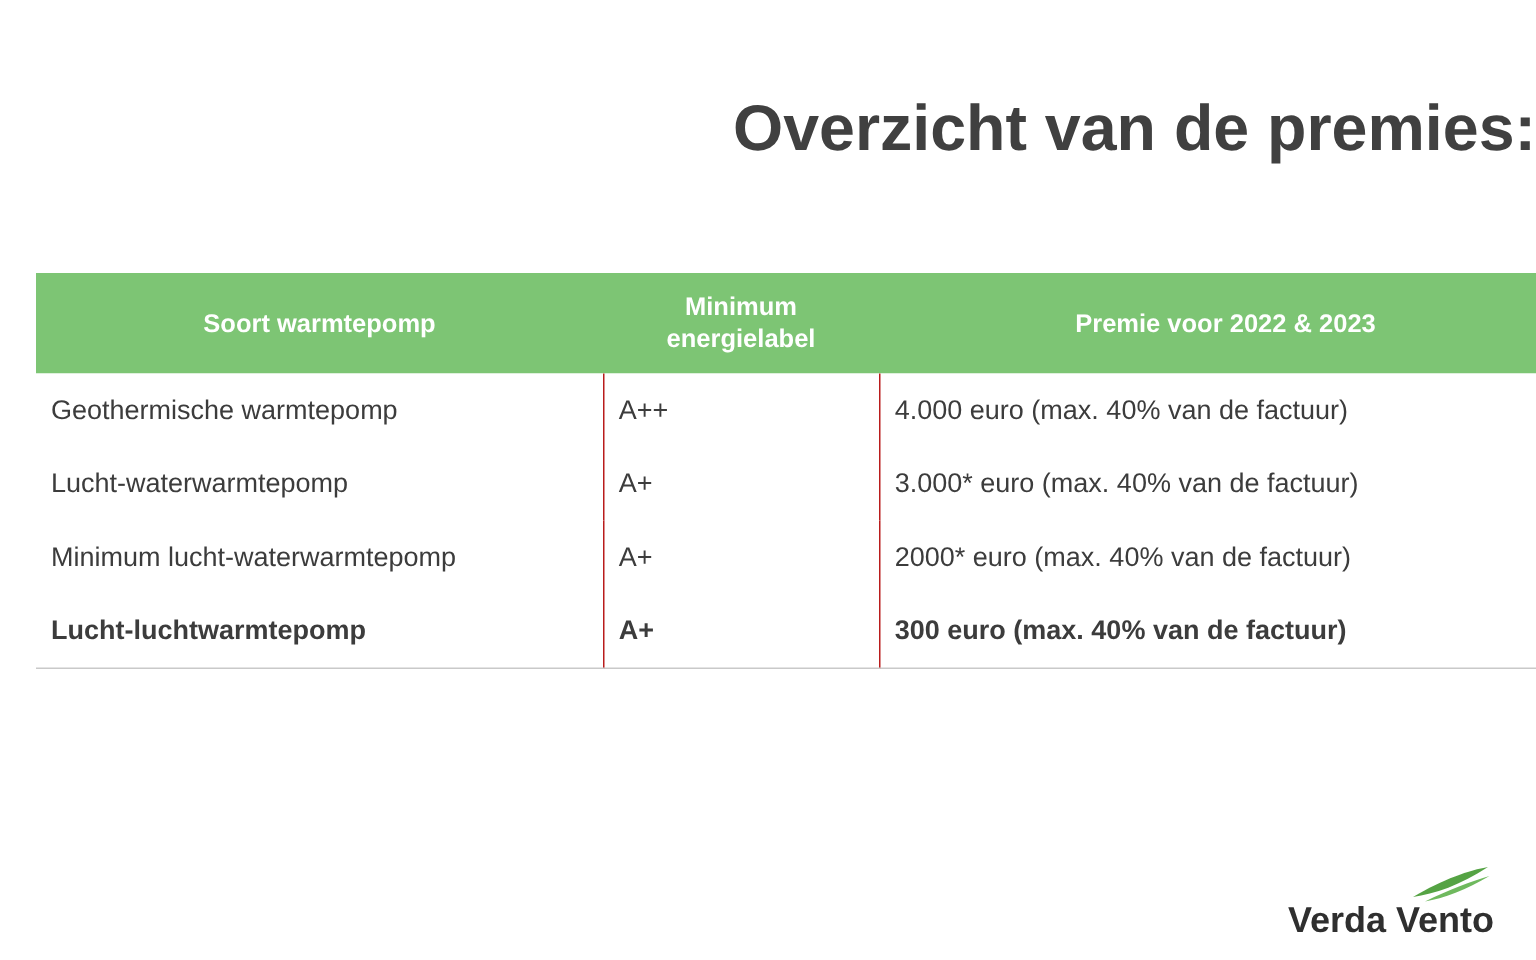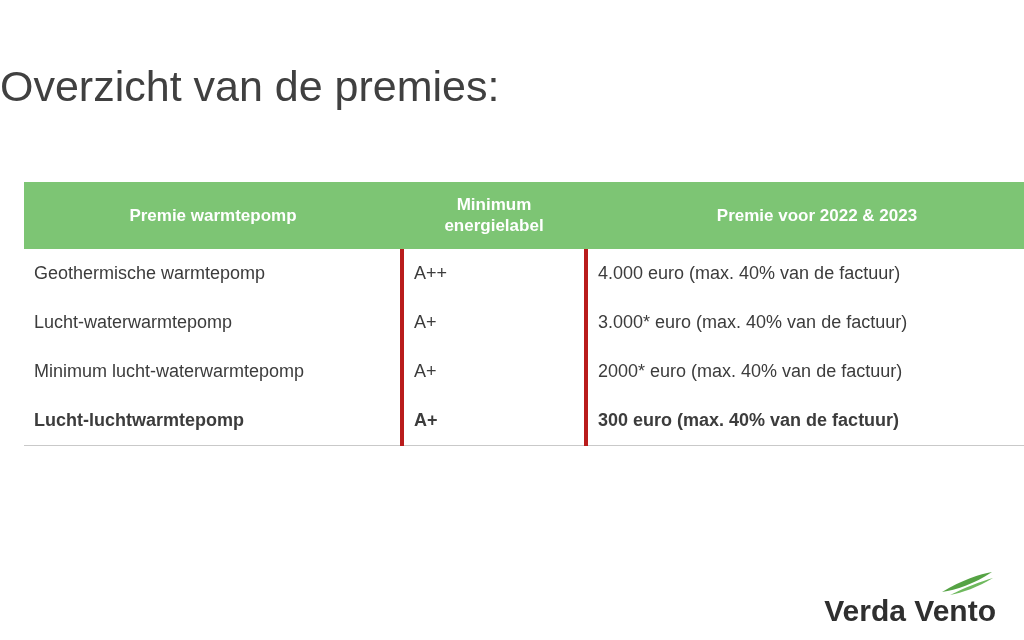--- a/index.html
+++ b/index.html
@@ -21,23 +21,23 @@
     width: 1024px;
     height: 640px;
     box-sizing: border-box;
   }
 
   .title {
     position: absolute;
     top: 62px;
     left: 0;
     width: 1024px;
-    text-align: left;
+    text-align: right;
     font-size: 43px;
-    font-weight: normal;
+    font-weight: bold;
     color: #404040;
     letter-spacing: 0px;
   }
 
   .table-wrap {
     position: absolute;
     top: 182px;
     left: 24px;
     width: 976px;
   }
@@ -61,42 +61,42 @@
 
   table.premies th.col1 { width: 362px; }
   table.premies th.col2 { width: 168px; }
   table.premies th.col3 { width: 446px; }
 
   table.premies td {
     font-size: 18px;
     color: #3c3c3c;
     padding: 14px 10px 14px 10px;
     vertical-align: middle;
-    border-right: 4px solid #b91c1c;
+    border-right: 1px solid #b91c1c;
     border-bottom: none;
     background: #ffffff;
   }
   table.premies td.last {
     border-right: none;
   }
   table.premies tbody tr:last-child td {
     border-bottom: 1px solid #c9c9c9;
     font-weight: bold;
   }
 
   .cell-type { padding-left: 10px; }
 
   .logo {
     position: absolute;
     right: 28px;
     bottom: 14px;
     text-align: right;
   }
   .logo-text {
-    font-size: 30px;
+    font-size: 24px;
     font-weight: bold;
     color: #2f2f2f;
     line-height: 1;
   }
   .logo-mark {
     position: absolute;
     right: 2px;
     top: -26px;
     width: 54px;
     height: 26px;
@@ -106,21 +106,21 @@
 <body>
 
 <div class="page">
 
   <div class="title">Overzicht van de premies:</div>
 
   <div class="table-wrap">
     <table class="premies">
       <thead>
         <tr>
-          <th class="col1">Premie warmtepomp</th>
+          <th class="col1">Soort warmtepomp</th>
           <th class="col2">Minimum energielabel</th>
           <th class="col3">Premie voor 2022 &amp; 2023</th>
         </tr>
       </thead>
       <tbody>
         <tr>
           <td class="cell-type">Geothermische warmtepomp</td>
           <td>A++</td>
           <td class="last">4.000 euro (max. 40% van de factuur)</td>
         </tr>

